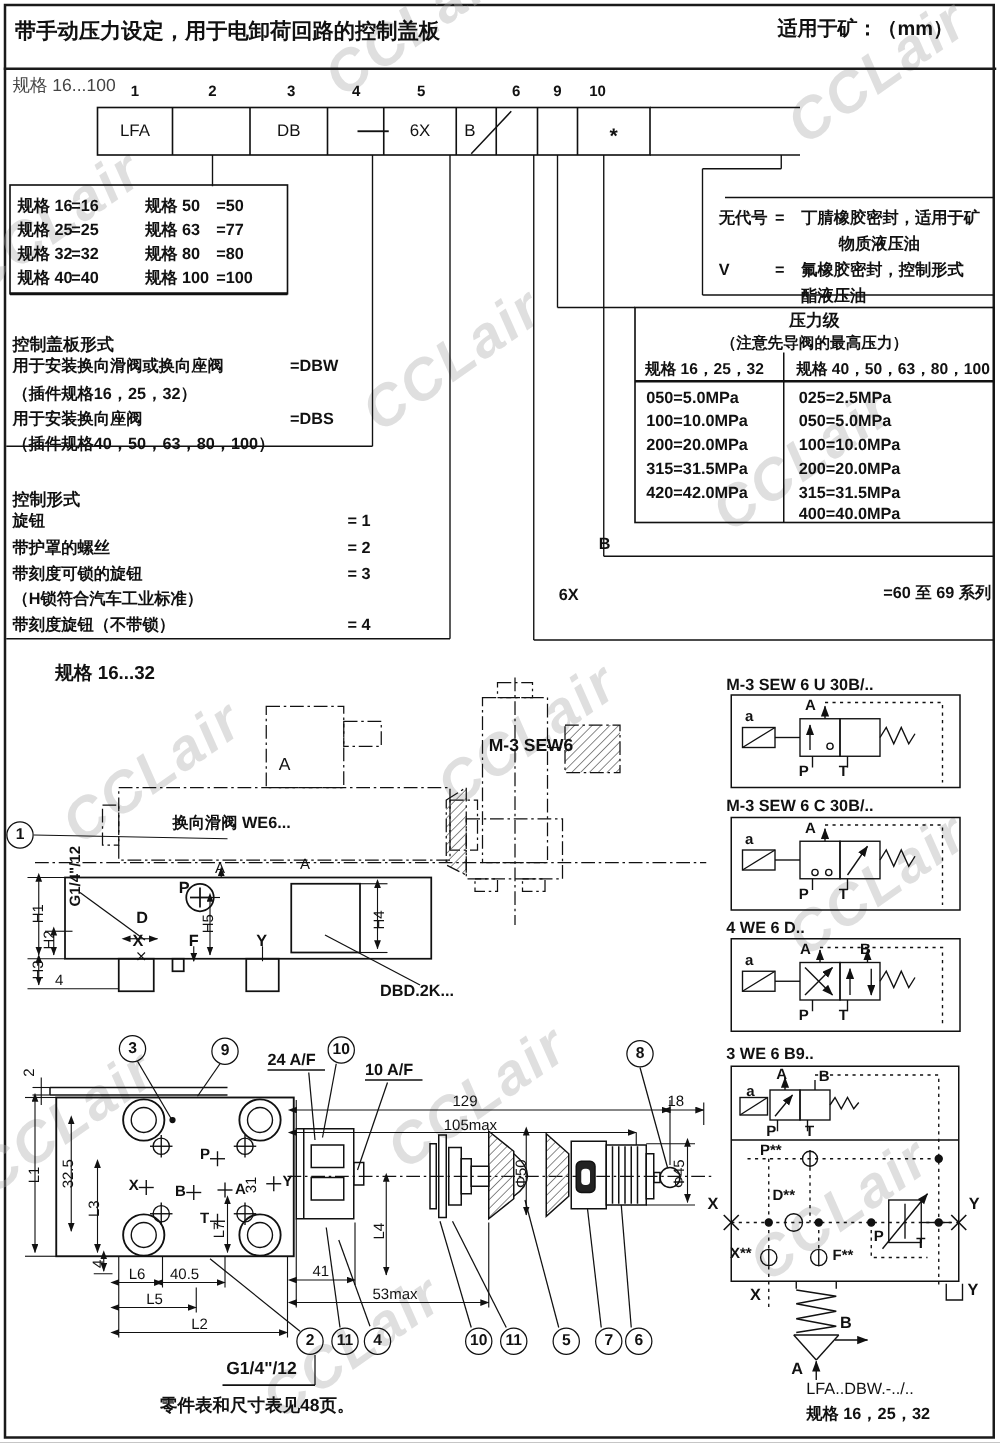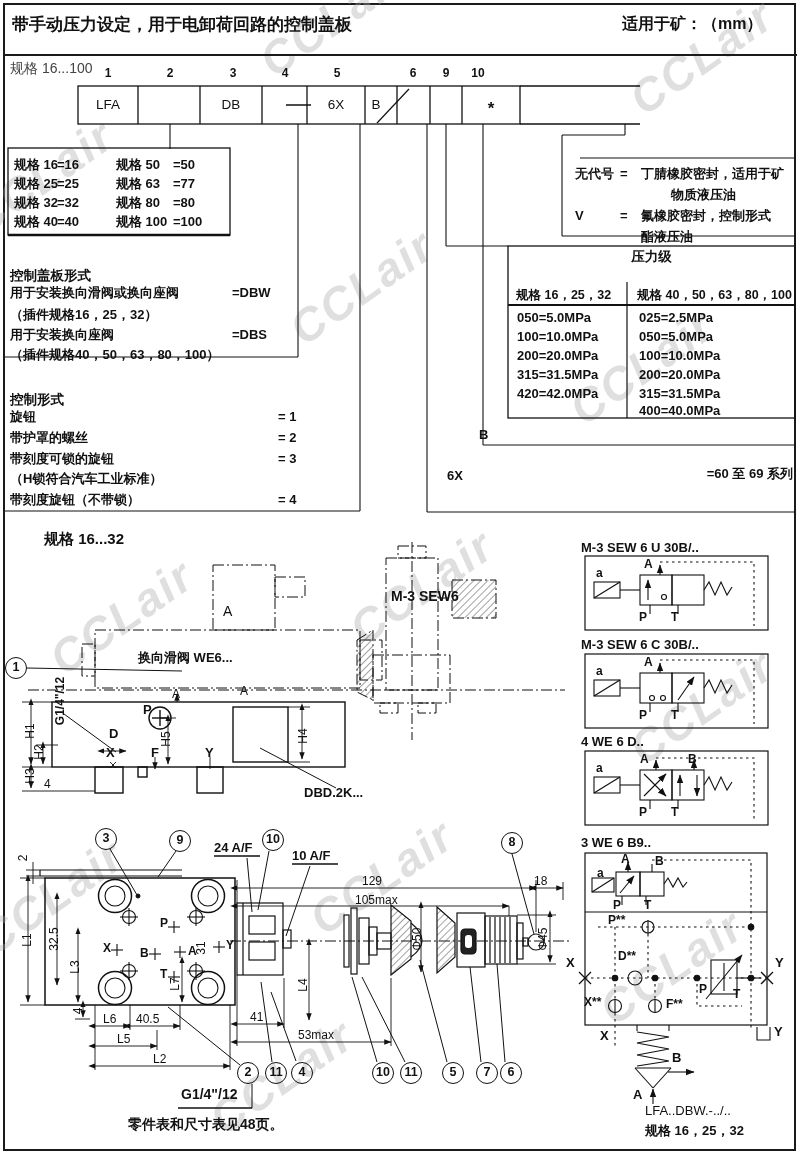--- a/index.html
+++ b/index.html
@@ -441,20 +441,21 @@
 
   <div class="t b" style="left:10px;top:268px;font-size:13.5px">控制盖板形式</div>
   <div class="t b" style="left:10px;top:285px">用于安装换向滑阀或换向座阀</div>
   <div class="t b" style="left:232px;top:285px">=DBW</div>
   <div class="t b" style="left:10px;top:307px">（插件规格16，25，32）</div>
   <div class="t b" style="left:10px;top:327px">用于安装换向座阀</div>
   <div class="t b" style="left:232px;top:327px">=DBS</div>
   <div class="t b" style="left:10px;top:347px">（插件规格40，50，63，80，100）</div>
 
   <div class="t b c" style="left:508px;top:249px;width:287px;font-size:13.5px">压力级</div>
+  <div class="t b c" style="left:508px;top:267px;width:287px;font-size:12.5px">（注意先导阀的最高压力）</div>
   <div class="t b" style="left:516px;top:288px;font-size:12.5px">规格 16，25，32</div>
   <div class="t b" style="left:637px;top:288px;font-size:12.5px">规格 40，50，63，80，100</div>
   <div class="t b" style="left:517px;top:310px">050=5.0MPa</div>
   <div class="t b" style="left:517px;top:329px">100=10.0MPa</div>
   <div class="t b" style="left:517px;top:348px">200=20.0MPa</div>
   <div class="t b" style="left:517px;top:367px">315=31.5MPa</div>
   <div class="t b" style="left:517px;top:386px">420=42.0MPa</div>
   <div class="t b" style="left:639px;top:310px">025=2.5MPa</div>
   <div class="t b" style="left:639px;top:329px">050=5.0MPa</div>
   <div class="t b" style="left:639px;top:348px">100=10.0MPa</div>

